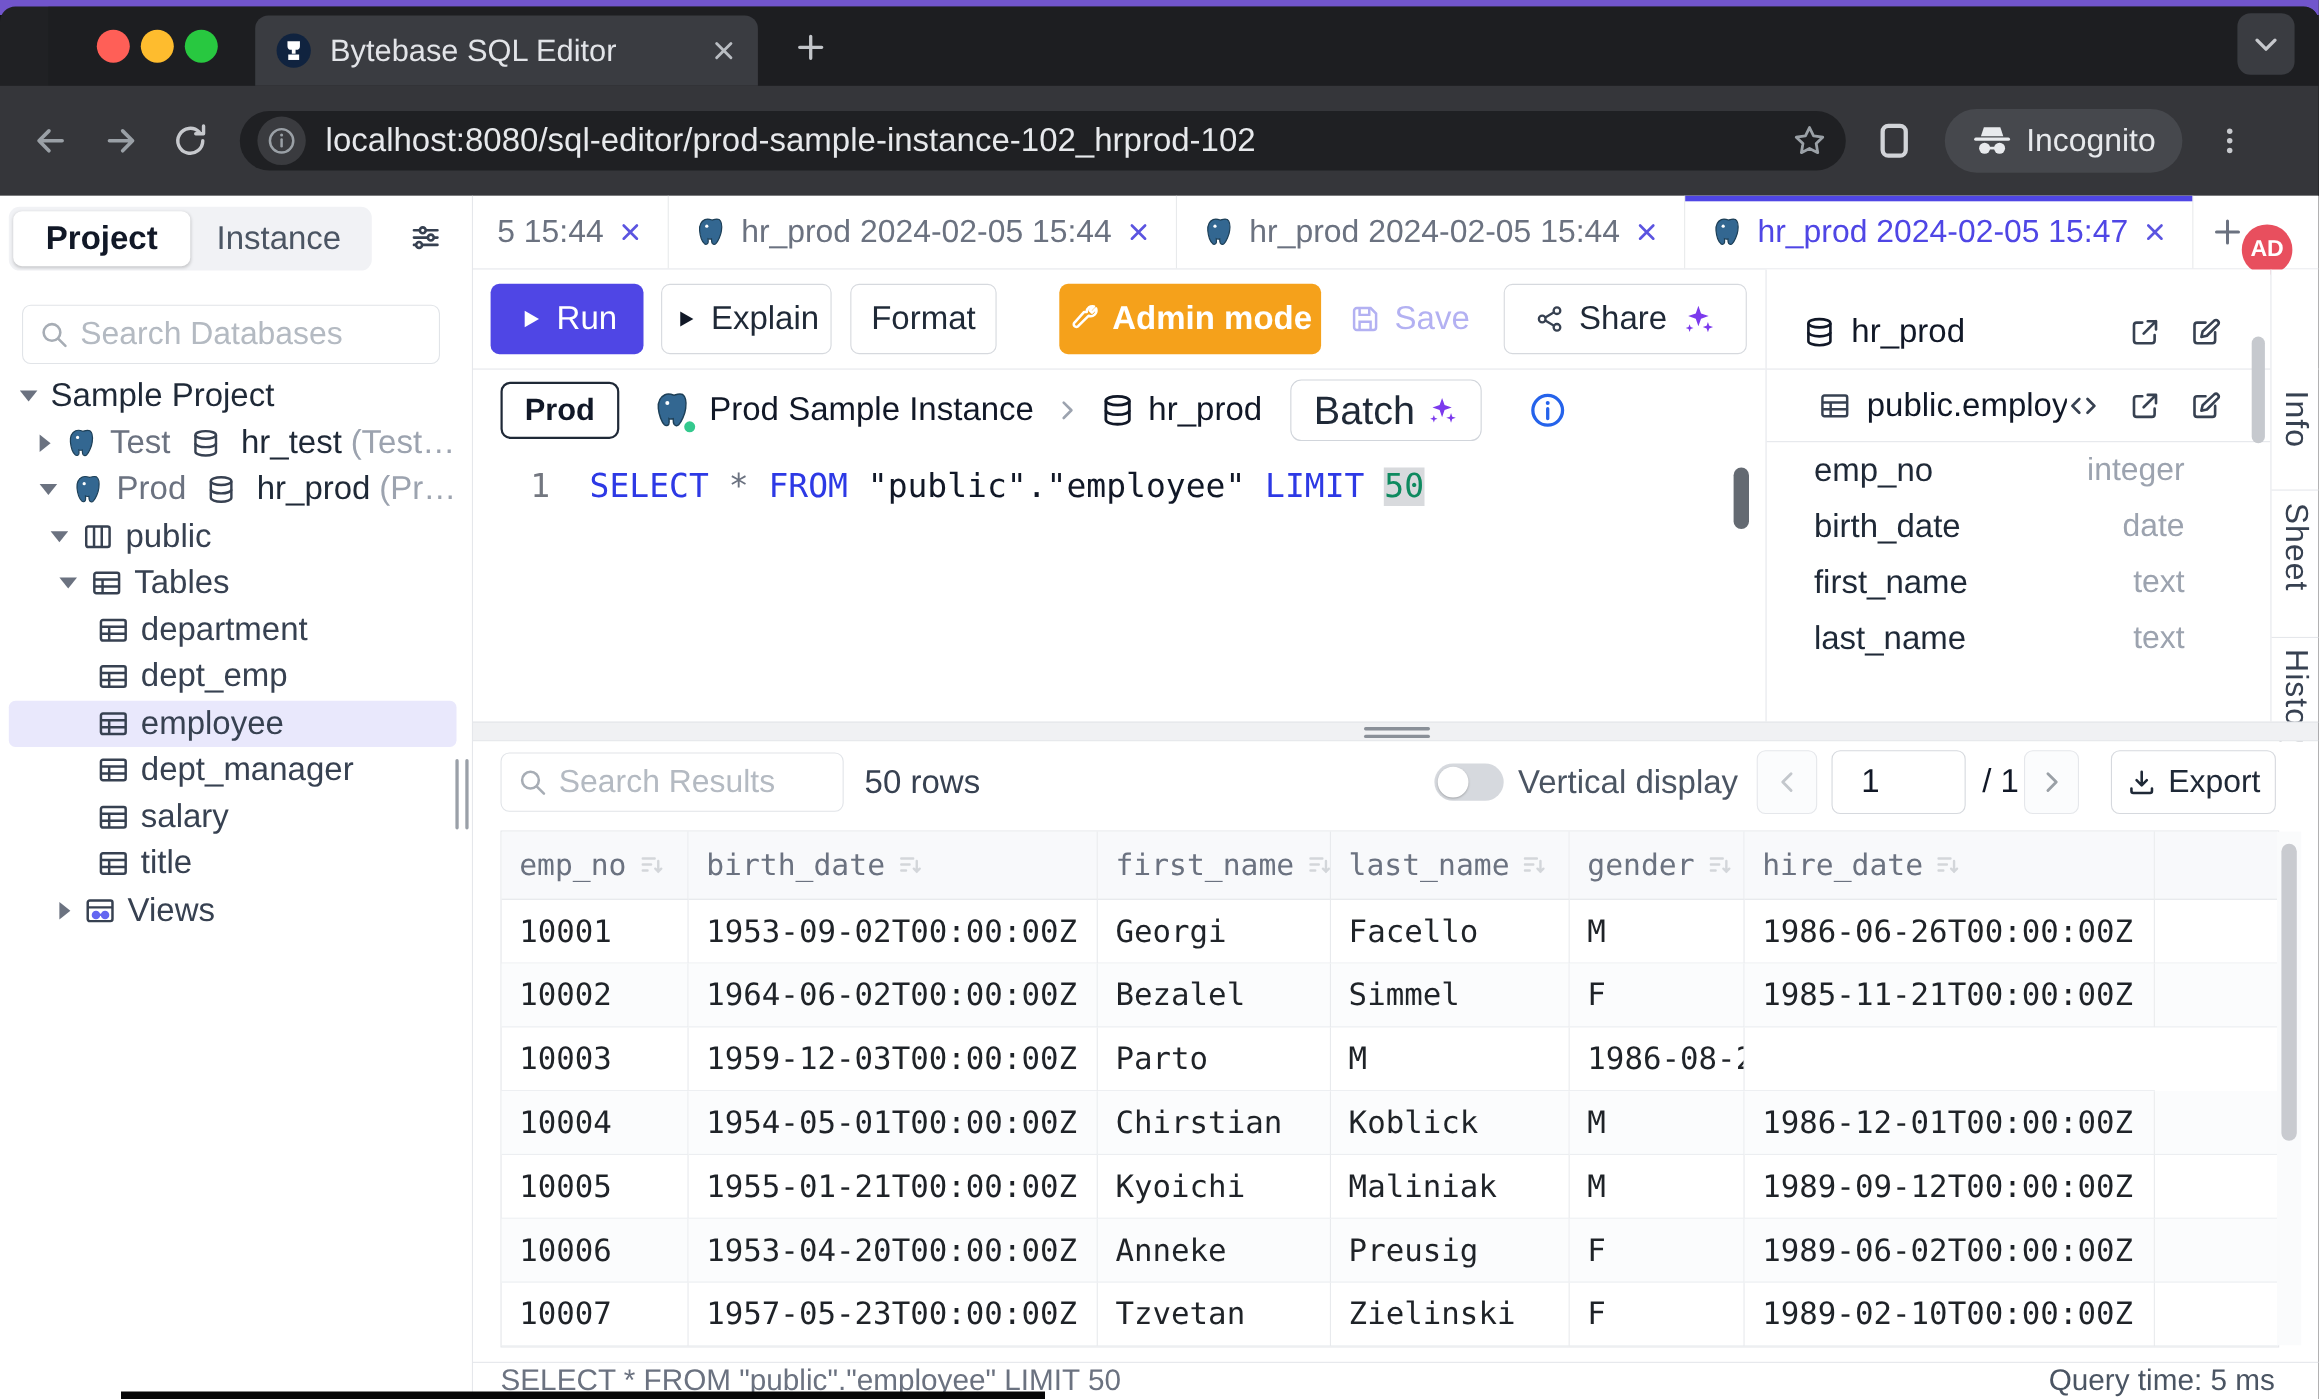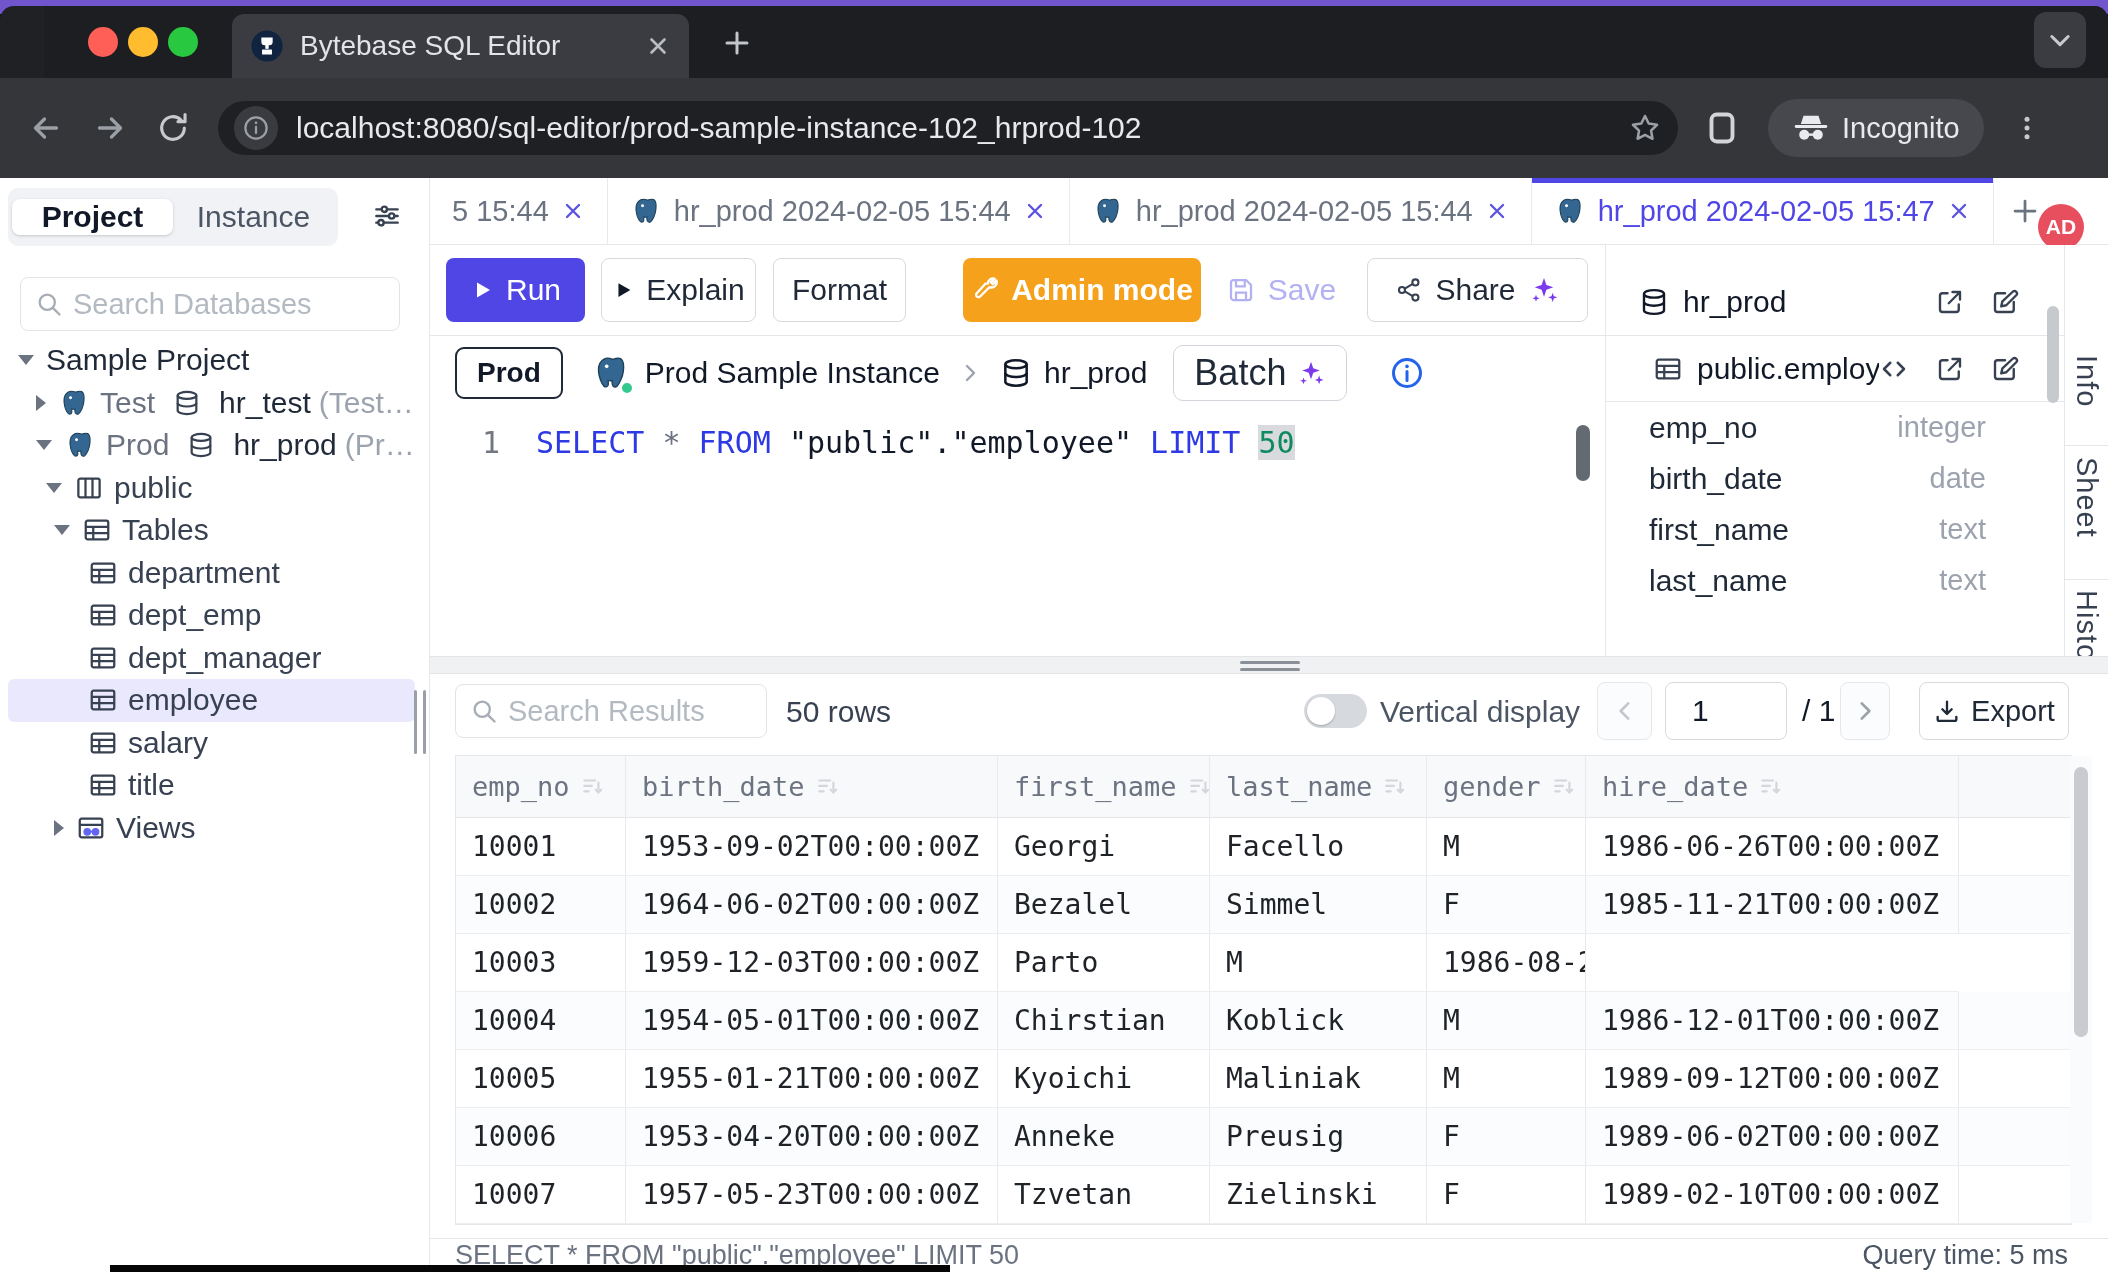--- a/index.html
+++ b/index.html
@@ -36,21 +36,21 @@
                 align-items:center; padding:0 24px; gap:12px; }
   .incog-label { font-size:29px; color:#e7e9ec; }
 
   
   .app { position:absolute; top:172px; left:0; right:0; bottom:0; background:#fff; display:flex; }
 
   
   .sidebar { position:relative; width:430px; border-right:1px solid #e5e7eb; background:#fff; flex:0 0 auto; }
   .seg-wrap { position:absolute; left:8px; top:10px; width:330px; height:58px; background:#f1f2f5; border-radius:10px;
               display:flex; align-items:center; padding:4px; }
-  .seg-btn { flex:1; height:36px; border-radius:8px; display:flex; align-items:center; justify-content:center;
+  .seg-btn { flex:1; height:50px; border-radius:8px; display:flex; align-items:center; justify-content:center;
              font-size:30px; color:#4b5563; }
   .seg-btn.active { background:#fff; color:#111827; box-shadow:0 1px 3px rgba(0,0,0,.18); font-weight:bold; }
   .sliders-btn { position:absolute; right:26px; top:22px; }
   .side-search { position:absolute; left:20px; top:99px; width:380px; height:54px; border:1.5px solid #e1e4e8;
                  border-radius:8px; display:flex; align-items:center; padding:0 14px; gap:10px; background:#fff; }
   .side-search input, .flt-input input, .res-search input { border:0; outline:0; flex:1; font-size:29px; color:#374151; min-width:0; background:transparent; font-family:"Liberation Sans",sans-serif;}
   ::placeholder { color:#b4bac2; }
   .tree { position:absolute; left:0; top:161px; right:6px; }
   .tree-row { height:42.5px; display:flex; align-items:center; margin:0 8px; border-radius:6px; white-space:nowrap; overflow:hidden; }
   .tree-row.selected { background:#e9e8fc; }
@@ -369,37 +369,37 @@
             </div>
             <div class="tree-row lvl5">
               <span class="icn">
                 <svg width="30" height="30" viewBox="0 0 24 24" fill="none" stroke="#374151" stroke-width="1.8">
                   <rect x="3" y="4.5" width="18" height="15" rx="1.5"></rect>
                   <path d="M3 9.5h18M9 9.5v10M3 14.5h18"></path>
                 </svg>
               </span>
               <span class="t-label">dept_emp</span>
             </div>
-            <div class="tree-row lvl5">
+            <div class="tree-row lvl5 selected">
               <span class="icn">
                 <svg width="30" height="30" viewBox="0 0 24 24" fill="none" stroke="#374151" stroke-width="1.8">
                   <rect x="3" y="4.5" width="18" height="15" rx="1.5"></rect>
                   <path d="M3 9.5h18M9 9.5v10M3 14.5h18"></path>
                 </svg>
               </span>
-              <span class="t-label">dept_manager</span>
-            </div>
-            <div class="tree-row lvl5 selected">
+              <span class="t-label">employee</span>
+            </div>
+            <div class="tree-row lvl5">
               <span class="icn">
                 <svg width="30" height="30" viewBox="0 0 24 24" fill="none" stroke="#374151" stroke-width="1.8">
                   <rect x="3" y="4.5" width="18" height="15" rx="1.5"></rect>
                   <path d="M3 9.5h18M9 9.5v10M3 14.5h18"></path>
                 </svg>
               </span>
-              <span class="t-label">employee</span>
+              <span class="t-label">dept_manager</span>
             </div>
             <div class="tree-row lvl5">
               <span class="icn">
                 <svg width="30" height="30" viewBox="0 0 24 24" fill="none" stroke="#374151" stroke-width="1.8">
                   <rect x="3" y="4.5" width="18" height="15" rx="1.5"></rect>
                   <path d="M3 9.5h18M9 9.5v10M3 14.5h18"></path>
                 </svg>
               </span>
               <span class="t-label">salary</span>
             </div>

